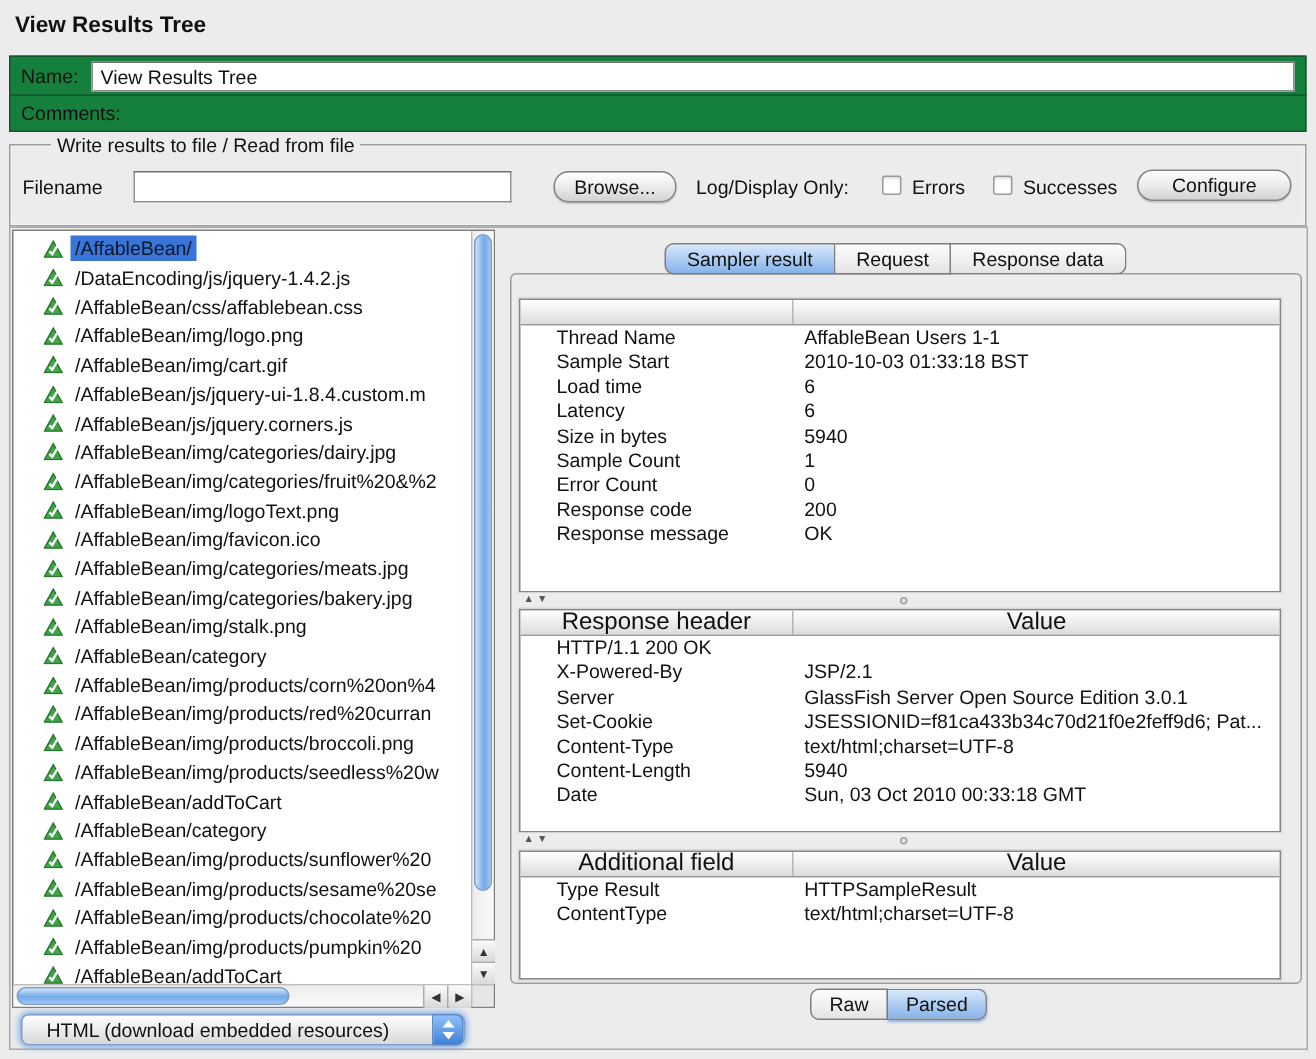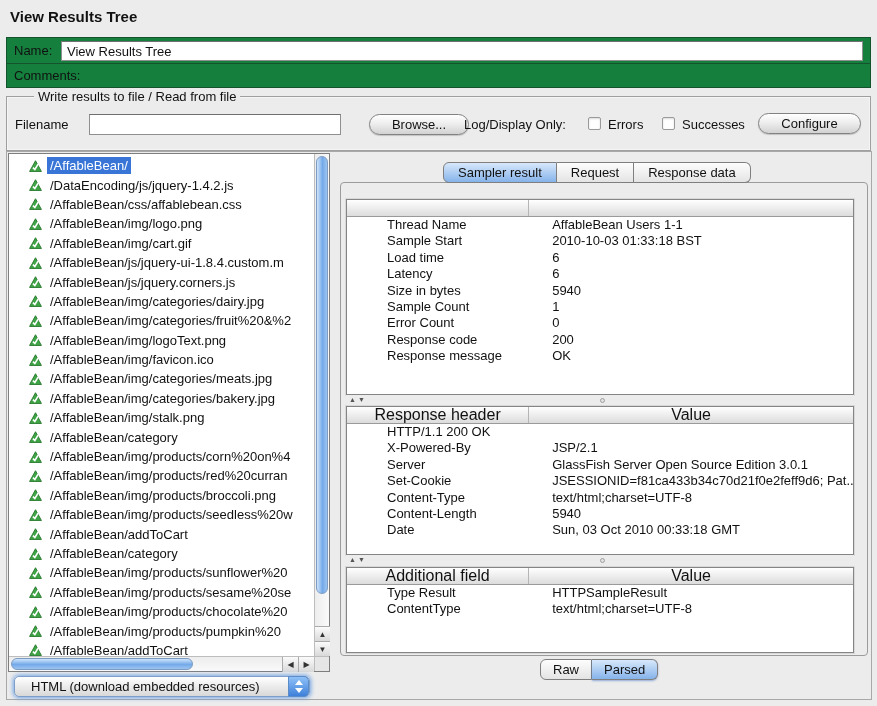--- a/index.html
+++ b/index.html
@@ -33,41 +33,41 @@
   #filename-label { left:8px; top:20px; }
   #filename-input { left:82px; top:17px; width:252px; height:21px;
     background:#fff; border:1px solid #8f8f8f; border-top-color:#6f6f6f;
     font:13px "Liberation Sans",sans-serif; padding:0 4px; }
   .aqua-btn {
     height:21px; border:1px solid #828282; border-radius:11px;
     background:linear-gradient(#ffffff,#eeeeee 45%,#d2d2d2);
     box-shadow:0 1px 1px rgba(0,0,0,.18);
     text-align:center; line-height:19px; cursor:default;
   }
-  #browse-btn    { left:362px; top:17px; width:100px; }
+  #browse-btn    { left:362px; top:17px; width:82px;border-radius:10px; }
   #logdisp-label { left:457px; top:20px; }
   .cbox { width:13px; height:13px; background:#fff; border:1px solid #9a9a9a; border-radius:2px;
     box-shadow:inset 0 1px 2px rgba(0,0,0,.15); }
   #errors-cb     { left:581px; top:20px; }
   #errors-lbl    { left:601px; top:20px; }
   #successes-cb  { left:655px; top:20px; }
   #successes-lbl { left:675px; top:20px; }
   #configure-btn { left:751px; top:16px; width:103px; }
 
   
   #main-frame { left:6px; top:151px; width:866px; height:549px; border:1px solid #a8a8a8; }
 
   
   #tree-pane { left:8px; top:153px; width:322px; height:519px;
     border:1px solid #7e7e7e; background:#fff; }
   #tree-rows { position:absolute; left:0; top:0; right:15px; bottom:15px; overflow:hidden; padding-top:2px; }
   .tree-row { height:19.4px; display:flex; align-items:center; padding-left:20px; white-space:nowrap; overflow:hidden; }
   .tree-row svg { flex:none; margin-right:5px; }
   .tree-row .txt { font-size:13px; padding:1px 3px; color:#111; }
-  .tree-row.selected .txt { background:#3875d7; color:#ffffff; }
+  .tree-row.selected .txt { background:#3875d7; color:#0f172a; }
 
   
   .sb-track-v { position:absolute; right:0; top:0; bottom:15px; width:15px;
     border-left:1px solid #bdbdbd; background:linear-gradient(90deg,#ededed,#fafafa); }
   .sb-thumb-v { position:absolute; left:1px; top:2px; width:12px; height:438px; border-radius:7px;
     border:1px solid #7d9cc4;
     background:linear-gradient(90deg,#cfe4fa,#74aae9 55%,#9cc4f0); }
   .sb-btn { position:absolute; left:0; width:15px; height:15px; font-size:8px; color:#333;
     text-align:center; line-height:15px; background:linear-gradient(#fbfbfb,#d9d9d9);
     border-top:1px solid #ababab; }
@@ -111,21 +111,21 @@
   
   .dtable { position:absolute; left:346px; width:508px; background:#fff;
     border:1px solid #858585; box-shadow:0 0 0 1px #d8d8d8; overflow:hidden; z-index:2; }
   .thead { display:flex; height:17px; background:linear-gradient(#ffffff,#dcdcdc);
     border-bottom:1px solid #9a9a9a; font-size:16px; }
   .th { line-height:16px; text-align:center; overflow:hidden; }
   .th.c1 { width:36%; border-right:1px solid #b5b5b5; }
   .th.c2 { flex:1; }
   .trow { display:flex; height:16.4px; line-height:16.4px; font-size:13px; }
   .tc { white-space:nowrap; overflow:hidden; }
-  .tc.c1 { width:36%; padding-left:24px; flex:none;margin-left:16px; }
+  .tc.c1 { width:36%; padding-left:24px; flex:none; }
   .tc.c2 { flex:1; padding-left:7px; }
 
   #sampler-table    { top:199px; height:196px; }
   #respheader-table { top:406px; height:149px; }
   #addfield-table   { top:567px; height:86px; }
 
   .splitbar { position:absolute; left:346px; width:508px; height:11px; background:#ececec; z-index:2; }
   #split1 { top:395px; } #split2 { top:555px; height:12px; }
   .splitbar .arr { position:absolute; left:3px; top:1px; font-size:7px; color:#555; letter-spacing:2px; }
   .splitbar .dot { position:absolute; left:50%; top:3px; width:5px; height:5px; border-radius:50%;

